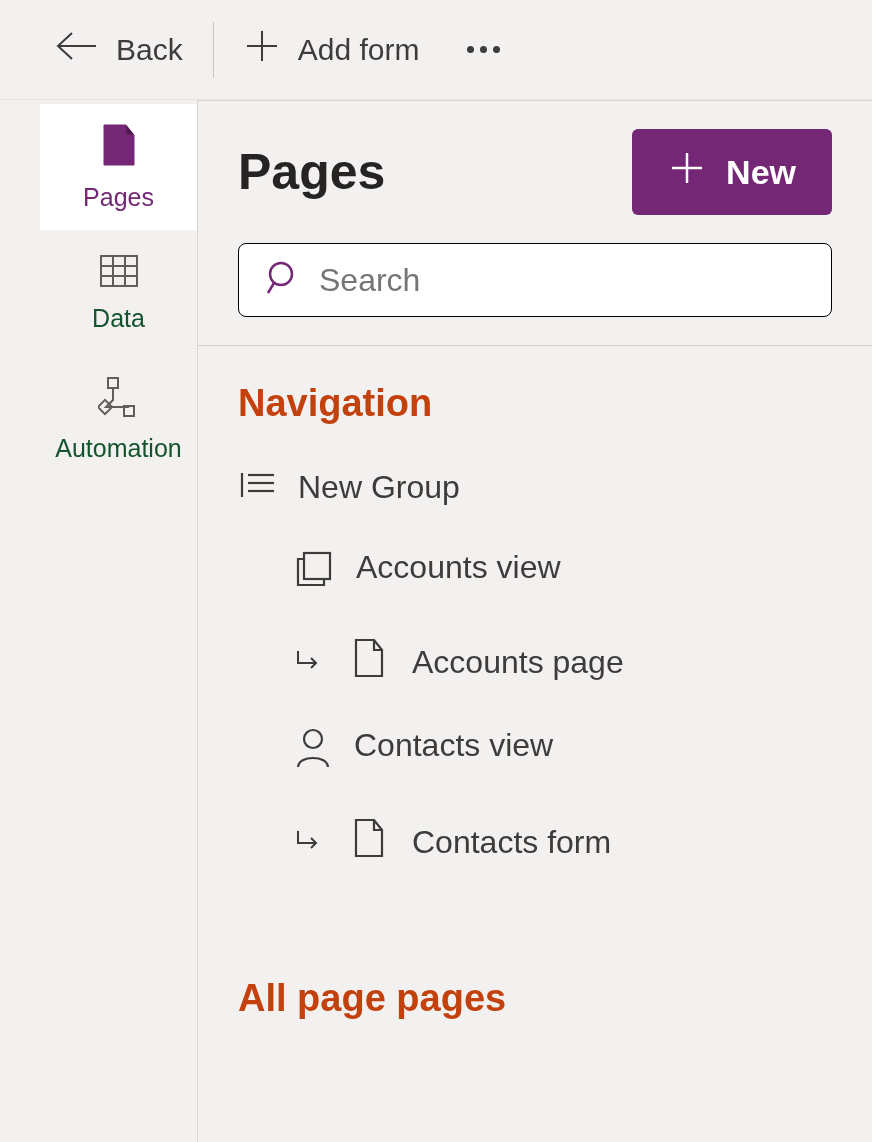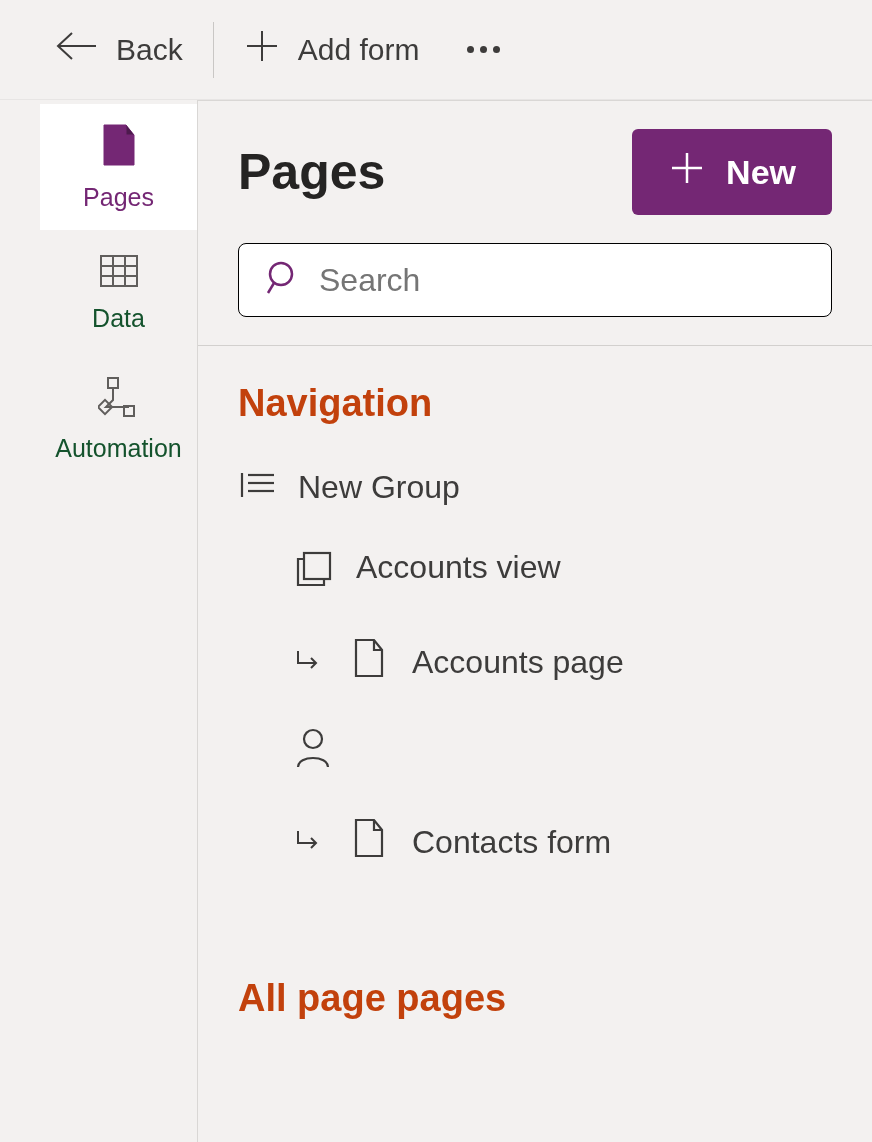--- a/index.html
+++ b/index.html
@@ -311,20 +311,21 @@
       </div>
     </div>
 
     <div class="nav-item child">
       <span>
         <svg width="38" height="42" viewBox="0 0 38 42" fill="none" stroke-width="2.2">
           <circle cx="19" cy="12" r="9"></circle>
           <path d="M4 40 C4 28 34 28 34 40"></path>
         </svg>
       </span>
+      <span class="label">Contacts view</span>
     </div>
 
     <div class="nav-item subchild">
       <div class="subchild-row">
         <span class="arrow-icon">
           <svg width="28" height="24" viewBox="0 0 28 24" fill="none" stroke-width="2" stroke="#8a8886">
             <polyline points="4,2 4,14 22,14"></polyline>
             <polyline points="17,9 22,14 17,19"></polyline>
           </svg>
         </span>

